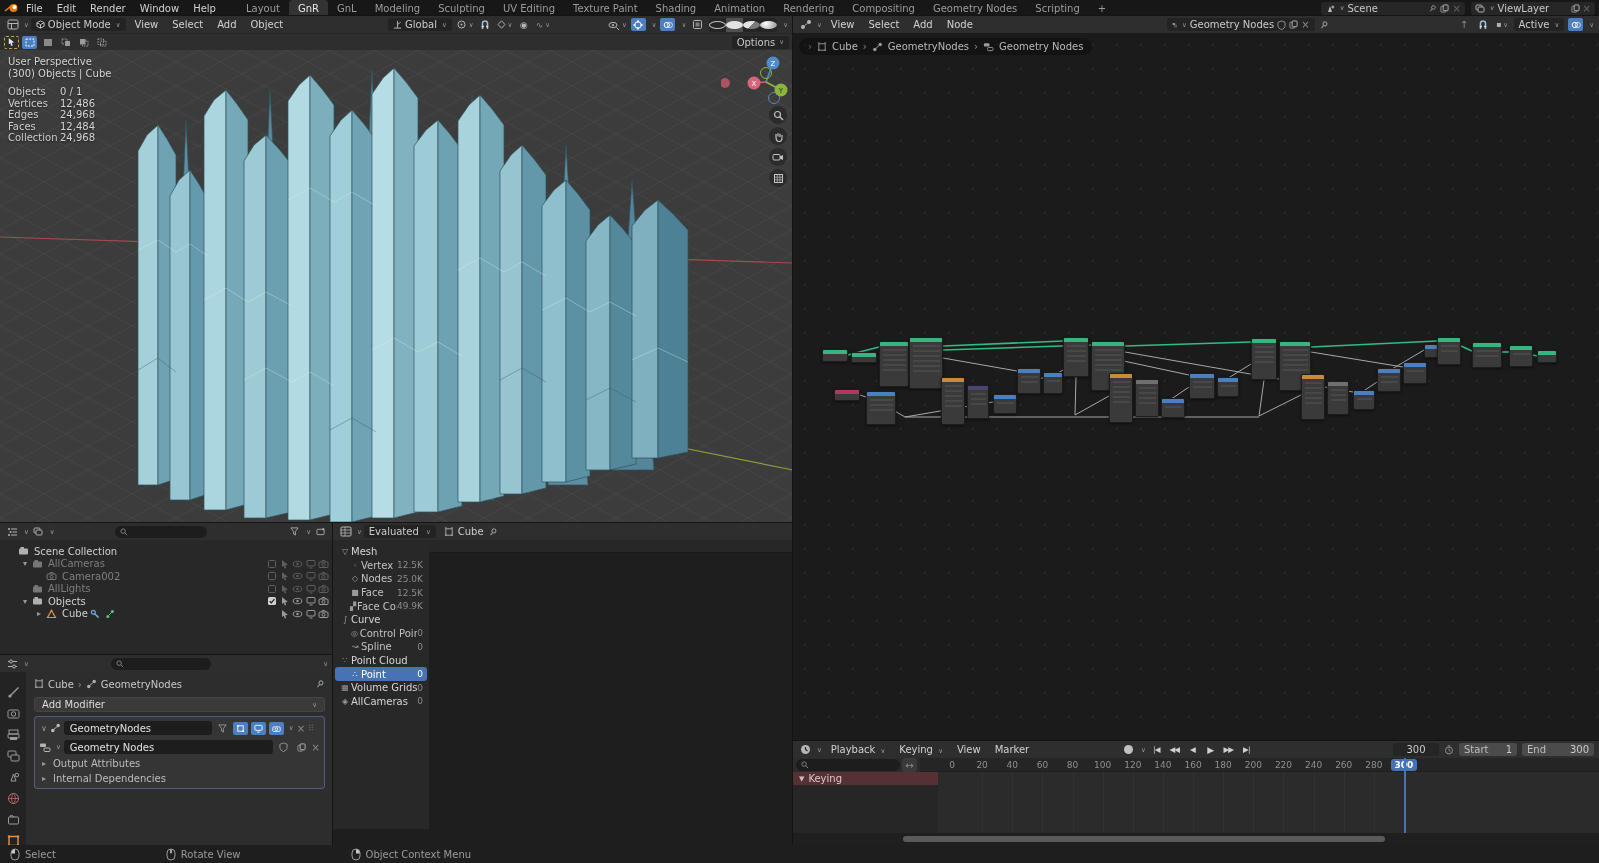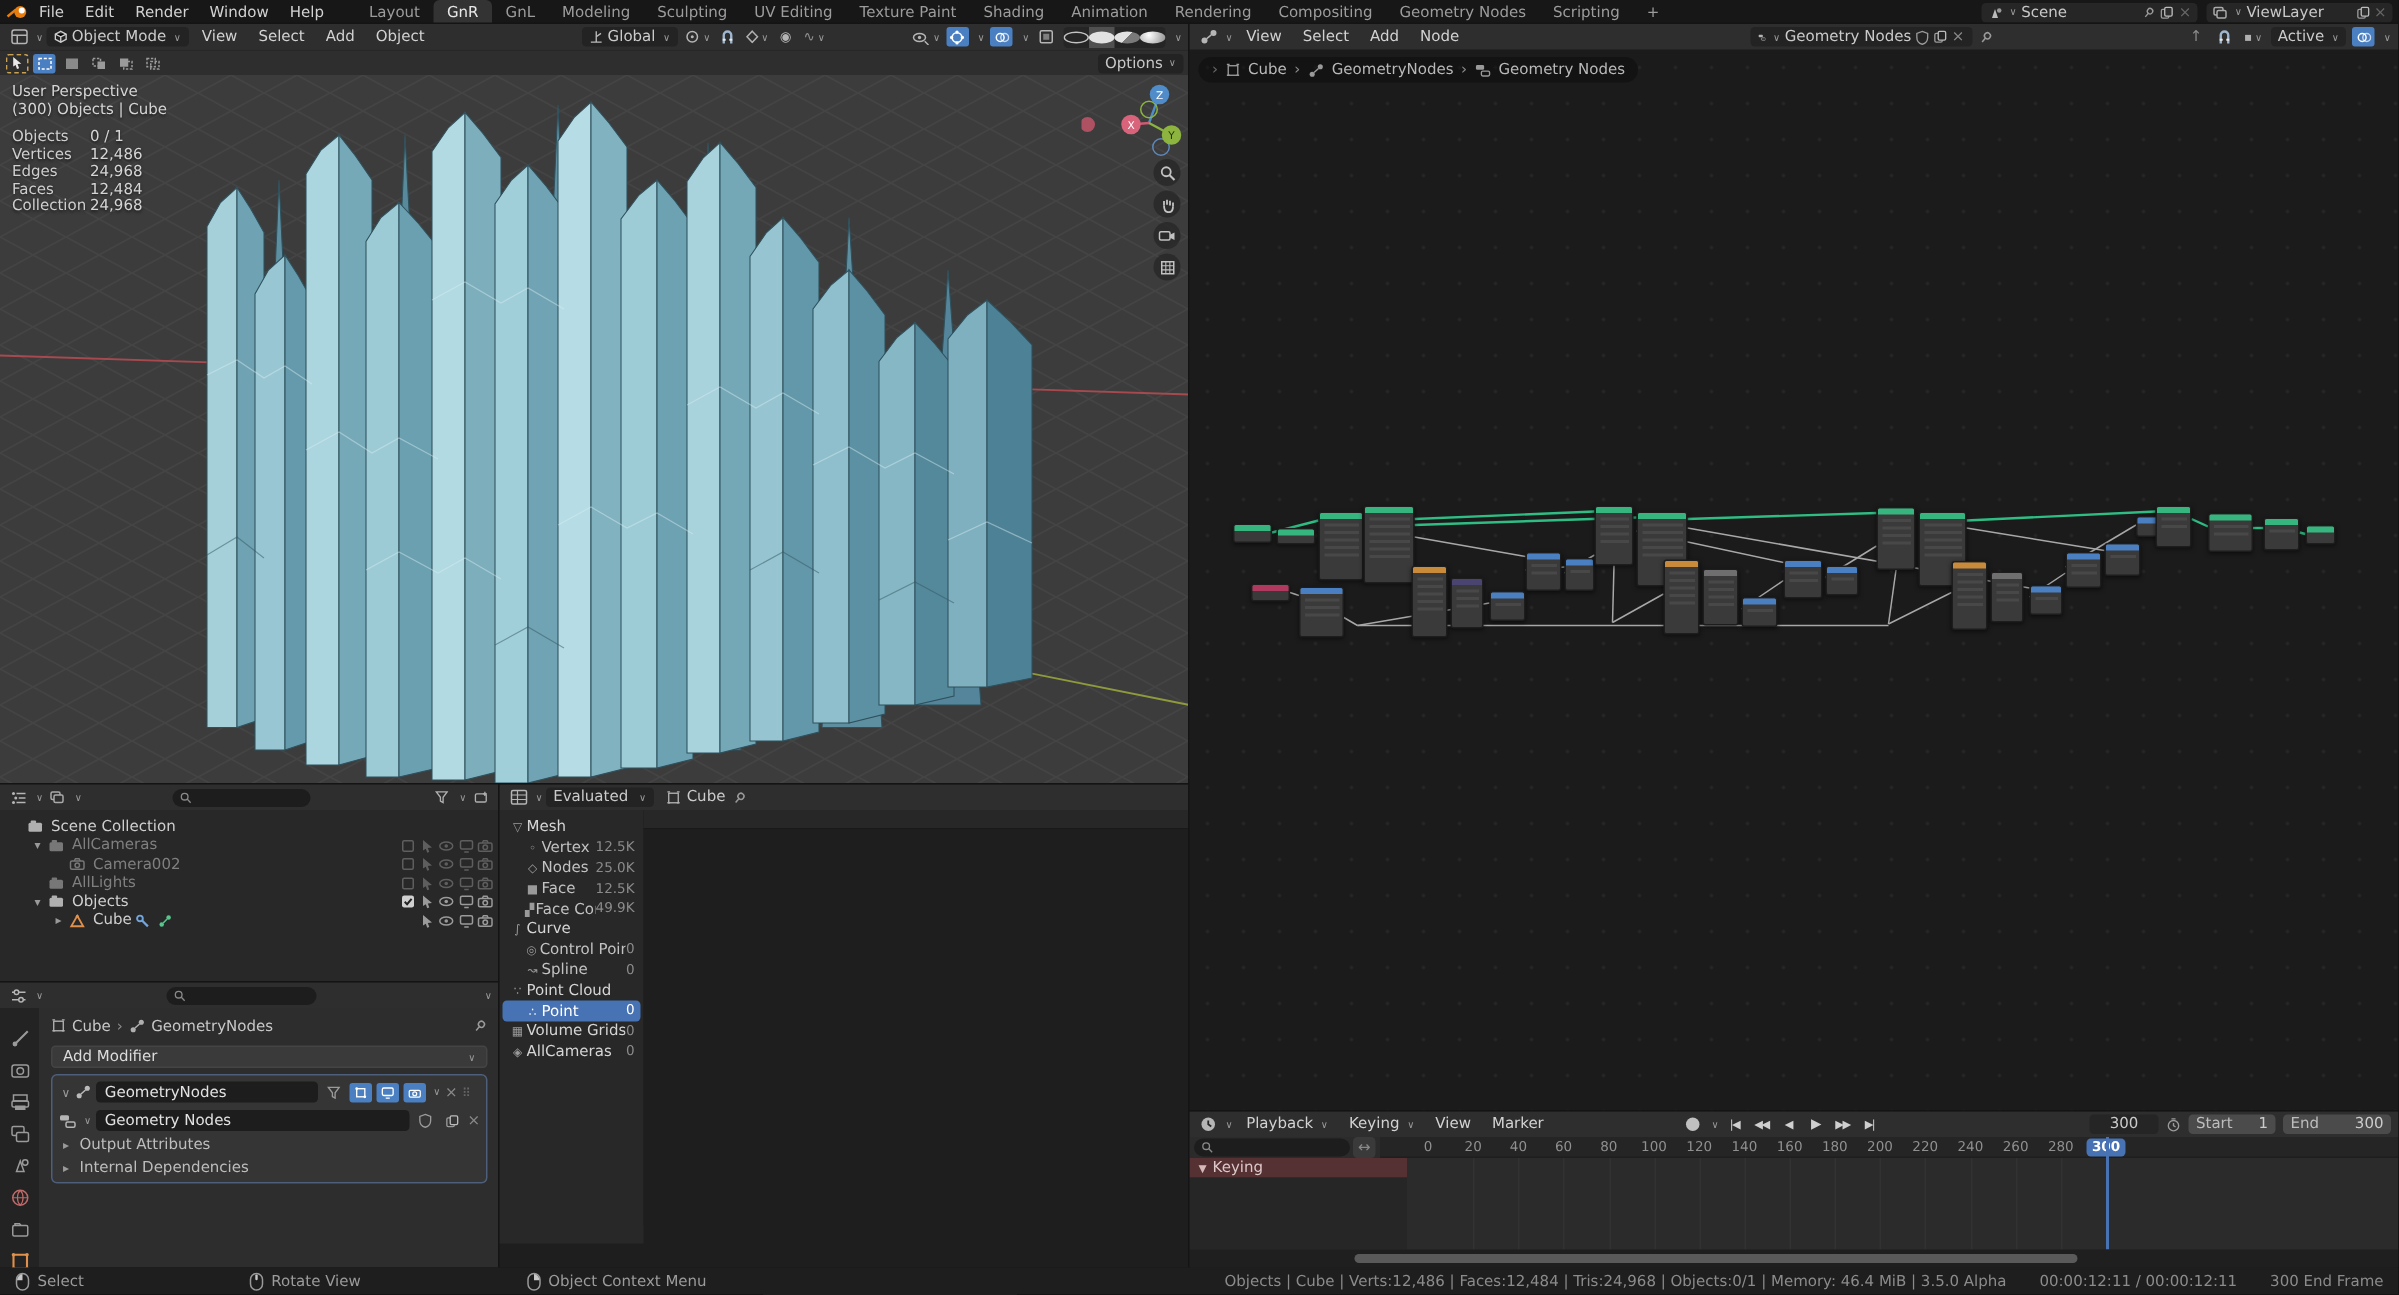--- a/index.html
+++ b/index.html
@@ -1389,20 +1389,15 @@
         <span style="display: flex; align-items: center; gap: 5px; margin-right: 110px;">
           <span>
             <svg width="10" height="13" viewBox="0 0 10 13">
               <rect x="1" y="1" width="8" height="11" rx="4" fill="none" stroke="#9a9a9a"></rect>
               <path d="M5 1.3 A4 4.5 0 0 1 8.7 5.5 L5 5.5 Z" fill="#c8c8c8"></path>
             </svg>
           </span>
           <span>Object Context Menu</span>
         </span>
       </span>
-    <span class="rgrp">
-      <span>Objects | Cube | Verts:12,486 | Faces:12,484 | Tris:24,968 | Objects:0/1 | Memory: 46.4 MiB | 3.5.0 Alpha</span>
-      <span>00:00:12:11 / 00:00:12:11</span>
-      <span>300 End Frame</span>
-    </span>
   </div>
 
 </div>
 
 </body></html>

